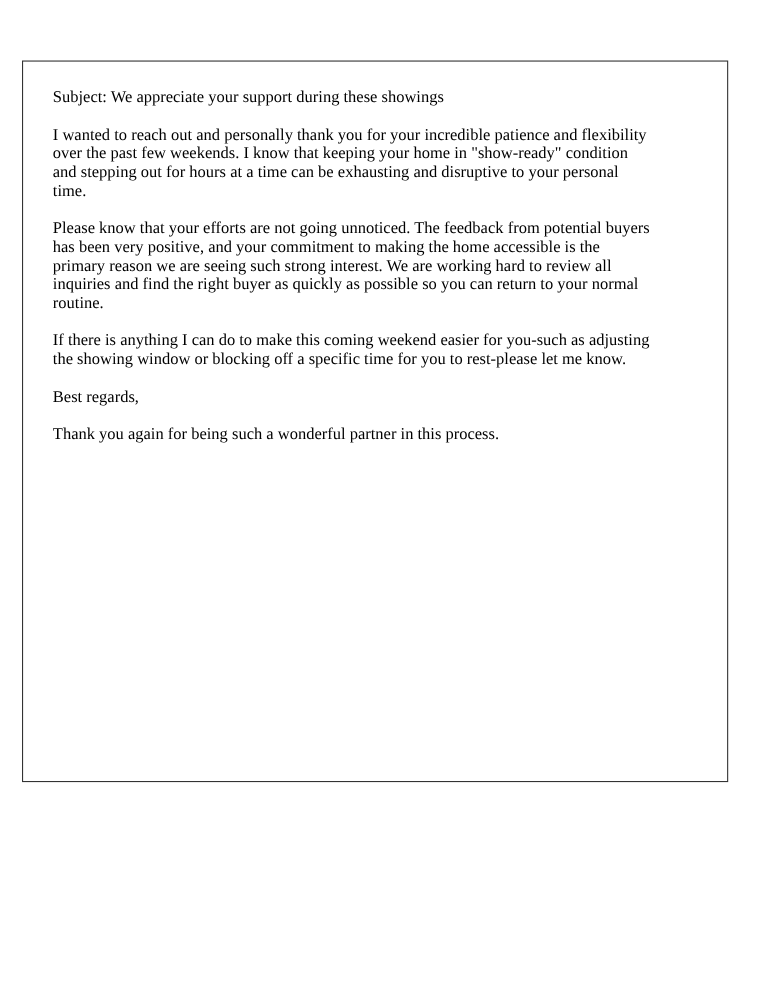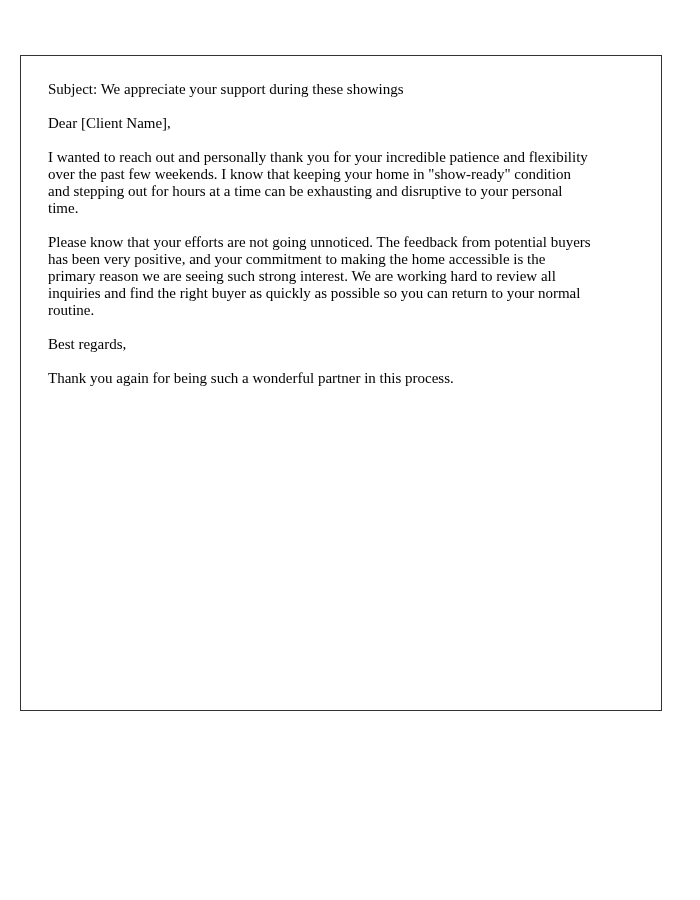--- a/index.html
+++ b/index.html
@@ -37,26 +37,27 @@
     margin: 0 0 17px 0;
     white-space: pre-line;
   }
 </style>
 </head>
 <body>
 
 <div class="letter-box">
   <div class="letter-text">
     <p>Subject: We appreciate your support during these showings</p>
-    <p>Dear [Client Name],</p>
     <p>I wanted to reach out and personally thank you for your incredible patience and flexibility
 over the past few weekends. I know that keeping your home in "show-ready" condition
 and stepping out for hours at a time can be exhausting and disruptive to your personal
 time.</p>
     <p>Please know that your efforts are not going unnoticed. The feedback from potential buyers
 has been very positive, and your commitment to making the home accessible is the
 primary reason we are seeing such strong interest. We are working hard to review all
 inquiries and find the right buyer as quickly as possible so you can return to your normal
 routine.</p>
+    <p>If there is anything I can do to make this coming weekend easier for you-such as adjusting
+the showing window or blocking off a specific time for you to rest-please let me know.</p>
     <p>Best regards,</p>
     <p>Thank you again for being such a wonderful partner in this process.</p>
   </div>
 </div>
 
 </body></html>

